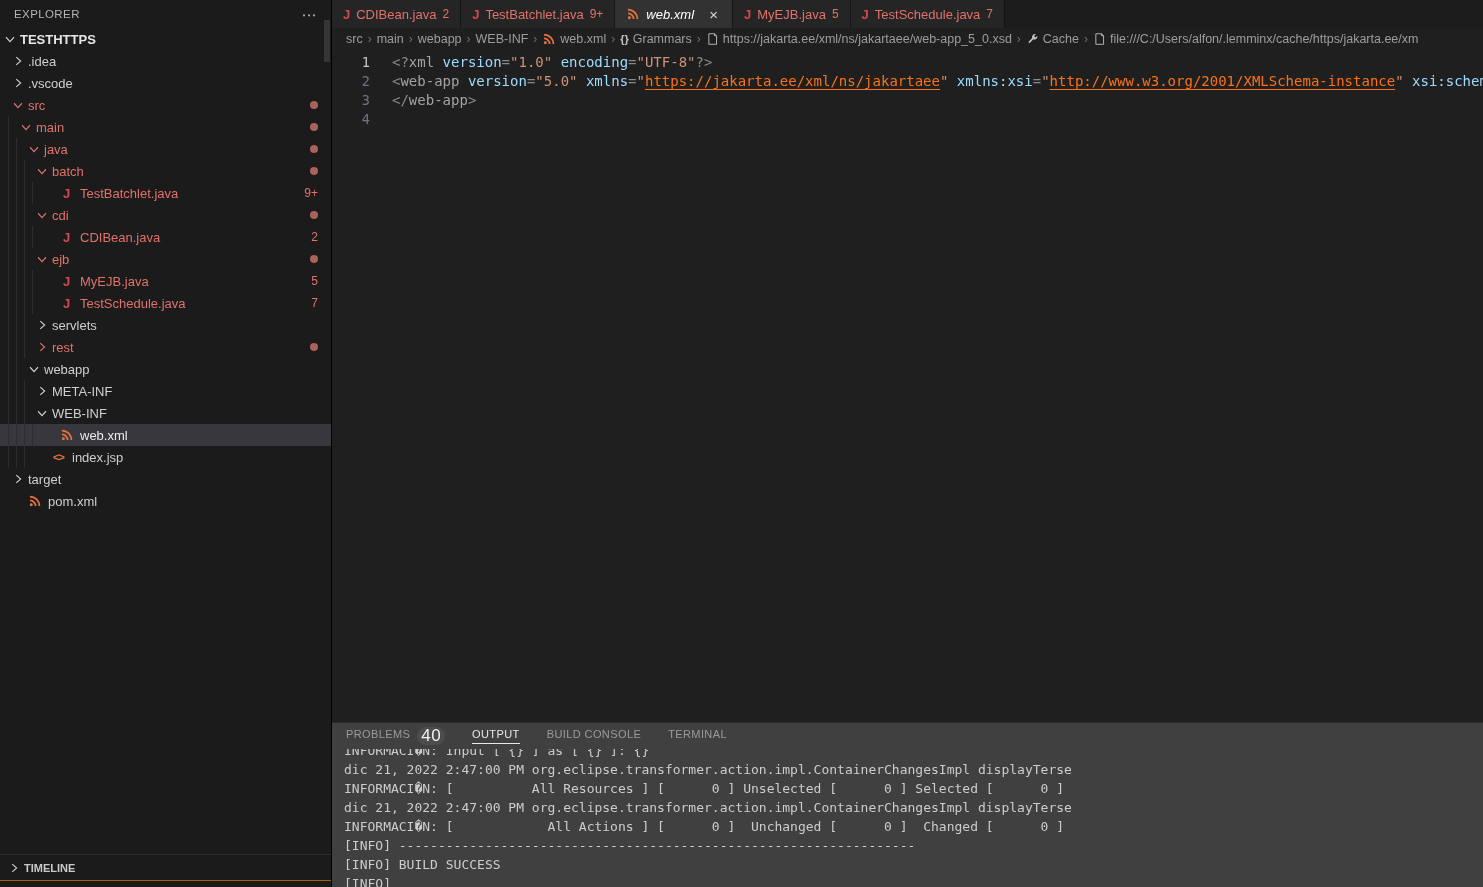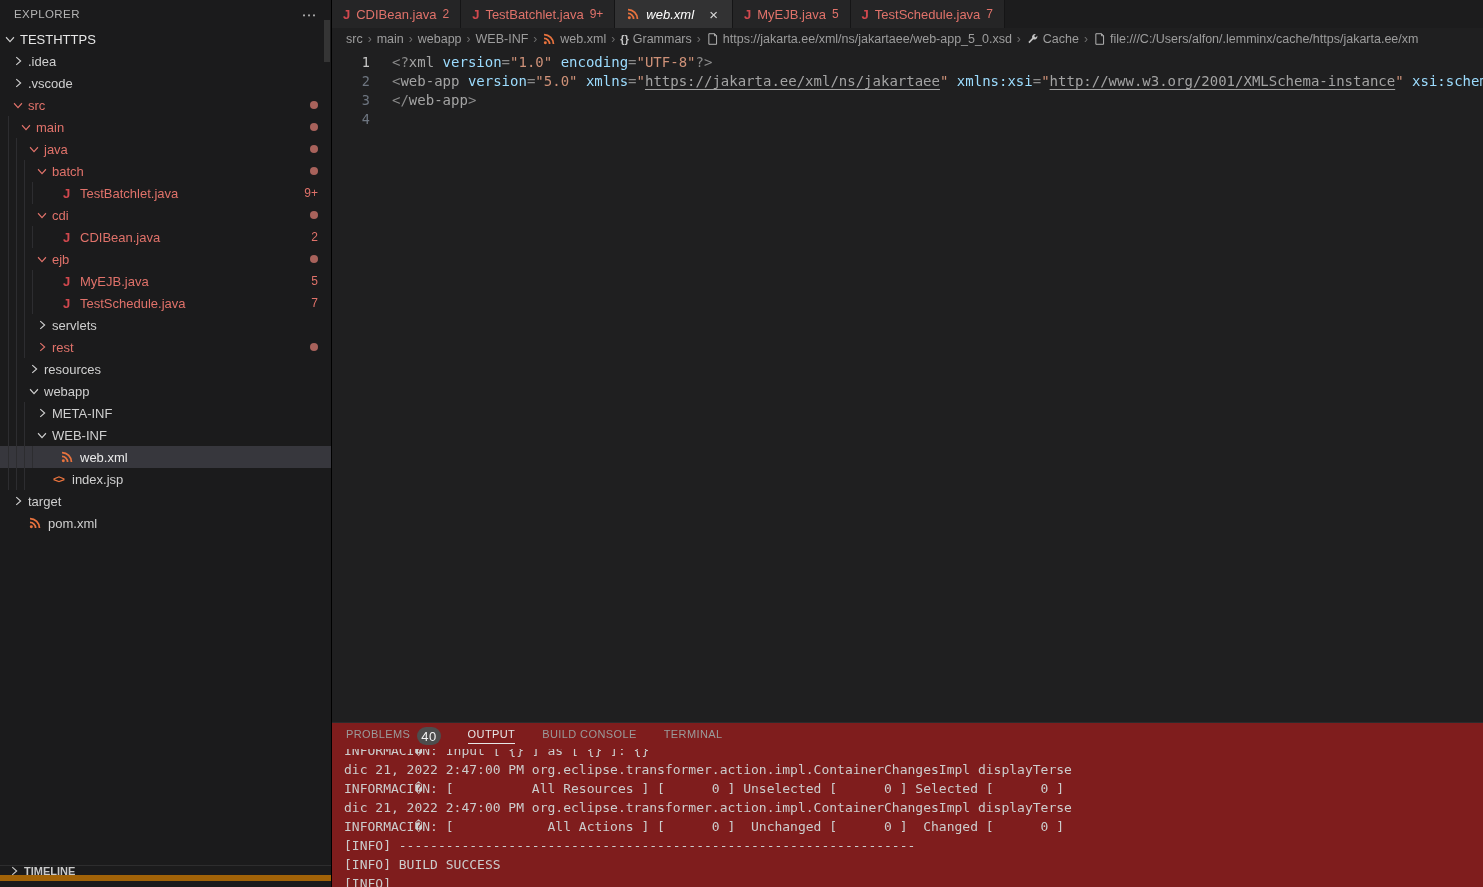--- a/index.html
+++ b/index.html
@@ -10,36 +10,36 @@
   
   .sidebar{width:332px;min-width:332px;background:#1b1b1c;display:flex;flex-direction:column;
            position:relative;border-right:1px solid #000;text-align:right;}
   .sb-header{height:28px;display:flex;align-items:center;padding:0 14px;font-size:11.5px;
              letter-spacing:.4px;color:#b4b4b4;flex:none;}
   .ellipsis{margin-left:auto;font-size:15px;color:#c8c8c8;cursor:pointer;line-height:1;}
   .tree{flex:1;overflow:hidden;font-size:13px;}
   .trow{height:22px;display:flex;align-items:center;color:#cfcfcf;cursor:pointer;padding-right:13px;}
   .trow.mod{color:#e0726a;}
   .trow.selected{background:#37373d;color:#eaeaea;}
-  .trow.bold .tlabel{font-weight:normal;color:#e6e6e6;}
+  .trow.bold .tlabel{font-weight:bold;color:#e6e6e6;}
   .guide{width:8px;height:22px;flex:none;}
   .guide.g{border-left:1px solid #2d2d30;}
   .chev{width:16px;height:16px;flex:none;display:flex;align-items:center;justify-content:center;margin-left:2px;color:inherit;}
   .chev svg{display:block;}
   .chev.down svg{transform:rotate(90deg);}
   .ficon{width:17px;height:16px;flex:none;display:flex;align-items:center;justify-content:center;margin-right:3px;}
   .java-ic{color:#d1484e;font-weight:bold;font-size:13px;}
   .jsp-ic{color:#e8733e;font-weight:bold;font-size:11px;letter-spacing:-1px;}
   .braces-ic{color:#c5c5c5;font-weight:bold;font-size:11px;}
   .tlabel{margin-left:2px;white-space:nowrap;}
   .tright{margin-left:auto;display:flex;align-items:center;}
   .dot{width:8px;height:8px;border-radius:50%;background:#a8625b;}
   .badge-num{font-size:12px;color:#e0726a;}
   .sb-scrollthumb{position:absolute;top:20px;right:1px;width:6px;height:42px;background:#4a4a4a;opacity:.55;}
-  .timeline{height:16px;flex:none;border-top:1px solid #2d2d2e;border-bottom:6px solid #a16207;
+  .timeline{height:27px;flex:none;border-top:1px solid #2d2d2e;border-bottom:1px solid #a16207;
             display:flex;align-items:center;font-size:11px;font-weight:bold;color:#c9c9c9;
             padding-left:4px;margin-bottom:6px;cursor:pointer;}
   .timeline .chev{margin-right:2px;}
 
   
   .main{flex:1;display:flex;flex-direction:column;min-width:0;}
   .tabbar{height:28px;background:#1c1c1d;display:flex;align-items:stretch;flex:none;overflow:hidden;}
   .tab{display:flex;align-items:center;padding:0 11px;gap:6px;font-size:13px;background:#252526;
        border-right:1px solid #151516;color:#e0726a;cursor:pointer;white-space:nowrap;}
   .tab.active{background:#323233;color:#fff;}
@@ -53,31 +53,31 @@
   .bc-ic{display:flex;align-items:center;}
 
   .code{flex:1;overflow:hidden;background:#1f1f20;font-family:"DejaVu Sans Mono",monospace;
         font-size:14px;line-height:19px;padding-top:3px;}
   .cline{display:flex;white-space:pre;}
   .lnum{width:38px;text-align:right;color:#6e7681;flex:none;font-size:13.5px;}
   .lnum.active{color:#c6c6c6;}
   .ltext{padding-left:22px;}
   .t-tag{color:#a3a3a3}.t-attr{color:#9cdcfe}.t-str{color:#ce9178}
   .t-punct{color:#8a8a8a}.t-plain{color:#d4d4d4}
-  .t-link{color:#a3a3a3;text-decoration:underline;text-underline-offset:3px;}
+  .t-link{color:#f97316;text-decoration:underline;text-underline-offset:3px;}
 
   
-  .panel{height:165px;flex:none;border-top:1px solid #2b2b2c;display:flex;flex-direction:column;background:#7f1d1d;}
+  .panel{height:165px;flex:none;border-top:1px solid #2b2b2c;display:flex;flex-direction:column;background:#404040;}
   .panel-tabs{height:26px;display:flex;align-items:center;gap:27px;padding-left:14px;flex:none;}
   .ptab{font-size:11px;letter-spacing:.4px;color:#9b9b9b;display:flex;align-items:center;gap:7px;cursor:pointer;}
   .ptab-label{padding-bottom:3px;border-bottom:1px solid transparent;}
   .ptab.active{color:#e7e7e7;}
   .ptab.active .ptab-label{border-bottom-color:#e7e7e7;}
   .pbadge{background:#4d4d4d;color:#f2f2f2;border-radius:9px;min-width:19px;height:18px;
-          display:flex;align-items:center;justify-content:center;font-size:13px;padding:0 4px;}
+          display:flex;align-items:center;justify-content:center;font-size:17px;padding:0 4px;}
   .output-wrap{flex:1;overflow:hidden;}
   .output{margin-top:-8px;padding-left:12px;font-family:"DejaVu Sans Mono",monospace;
           font-size:13px;line-height:19px;color:#cccccc;white-space:pre;}
 </style>
 </head>
 <body>
 
 <div class="app">
 
   <aside class="sidebar">
@@ -279,32 +279,20 @@
           <span class="guide g"></span>
           <span class="chev">
             <svg width="14" height="14" viewBox="0 0 16 16">
               <path d="M6 3.5 L11 8 L6 12.5" fill="none" stroke="currentColor" stroke-width="1.3"></path>
             </svg>
           </span>
           <span class="tlabel">rest</span>
           <span class="tright">
             <span class="dot"></span>
           </span>
-        </div>
-        <div class="trow">
-          <span class="guide"></span>
-          <span class="guide g"></span>
-          <span class="guide g"></span>
-          <span class="chev">
-            <svg width="14" height="14" viewBox="0 0 16 16">
-              <path d="M6 3.5 L11 8 L6 12.5" fill="none" stroke="currentColor" stroke-width="1.3"></path>
-            </svg>
-          </span>
-          <span class="tlabel">resources</span>
-          <span class="tright"></span>
         </div>
         <div class="trow">
           <span class="guide"></span>
           <span class="guide g"></span>
           <span class="guide g"></span>
           <span class="chev down">
             <svg width="14" height="14" viewBox="0 0 16 16">
               <path d="M6 3.5 L11 8 L6 12.5" fill="none" stroke="currentColor" stroke-width="1.3"></path>
             </svg>
           </span>

